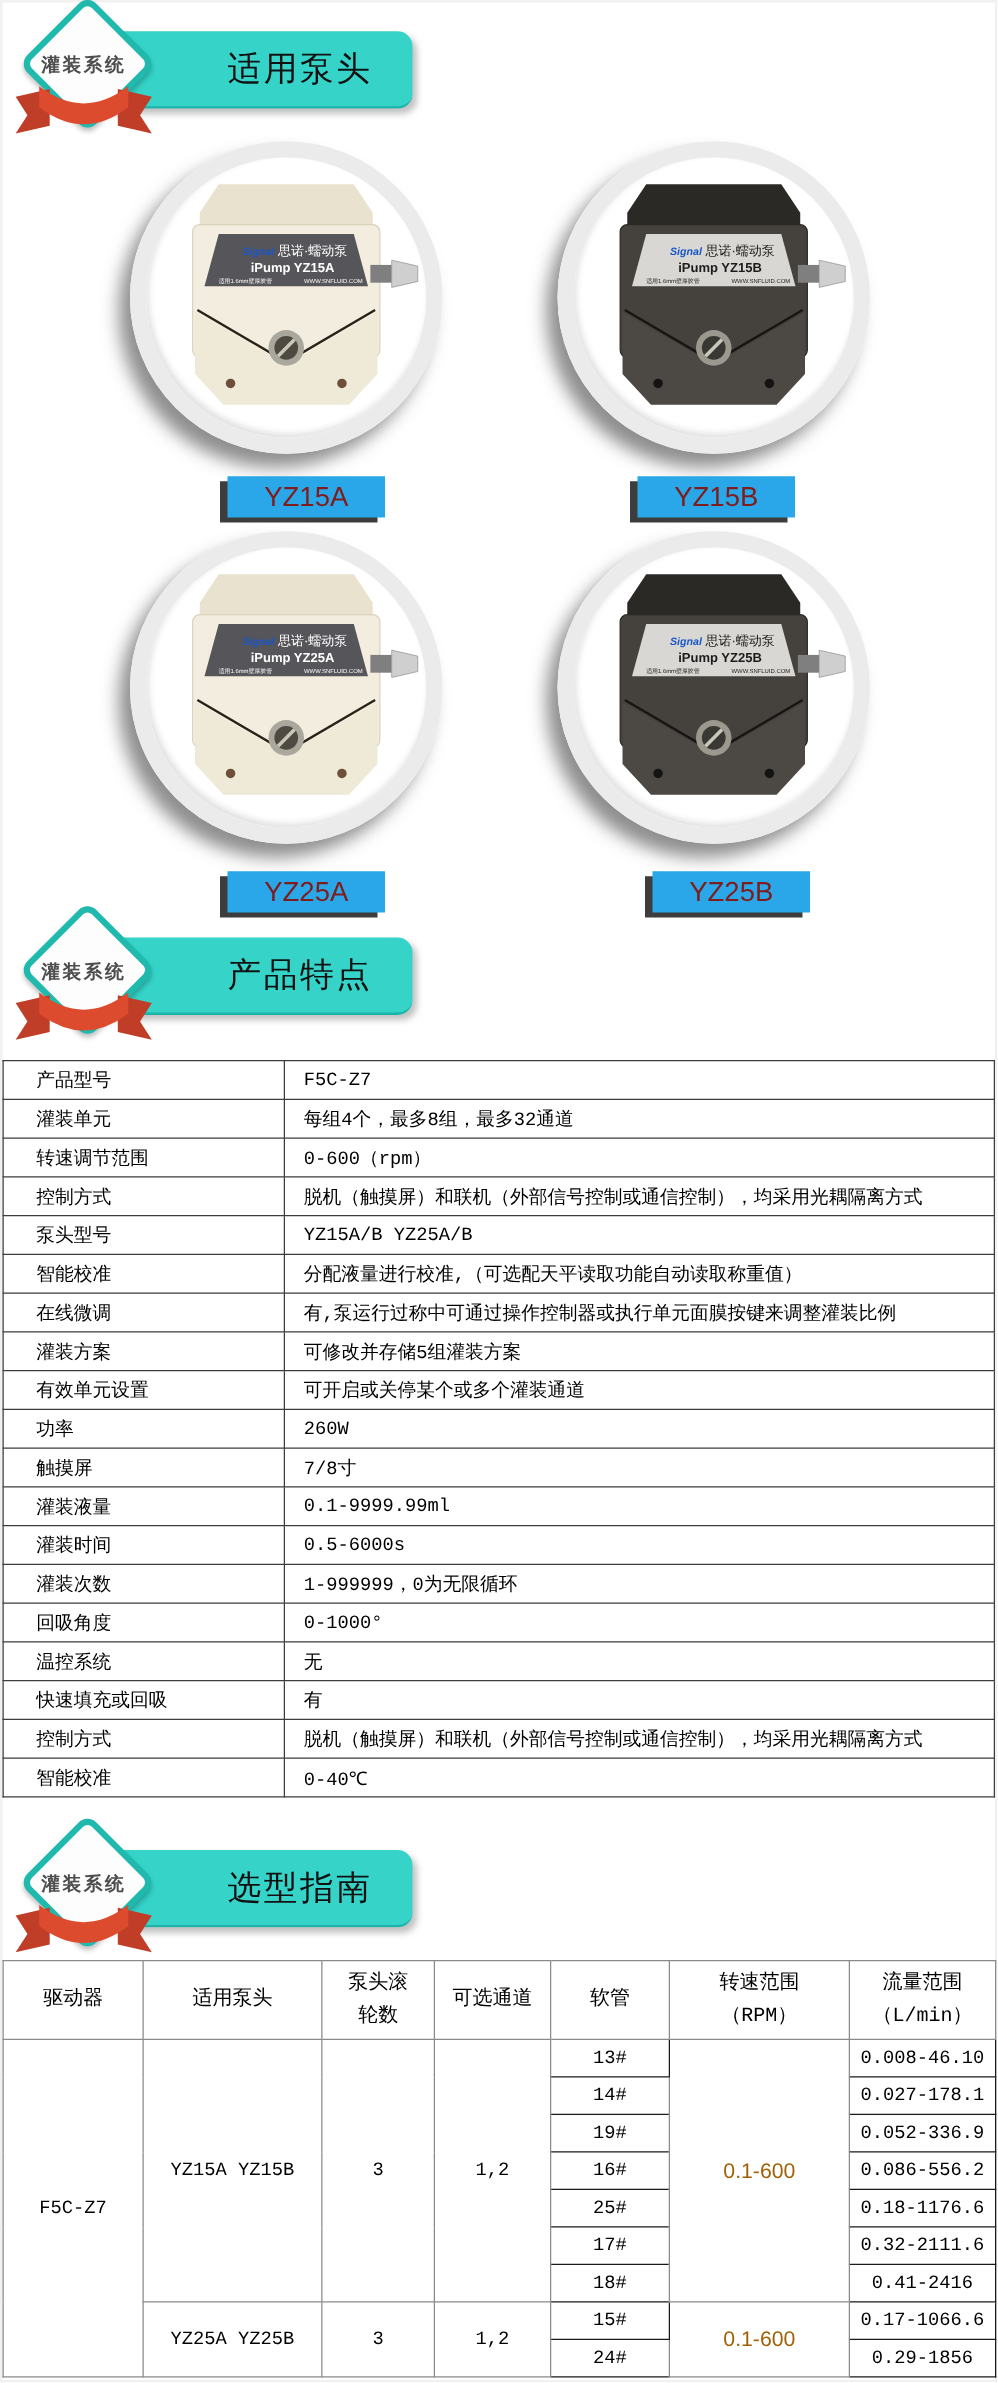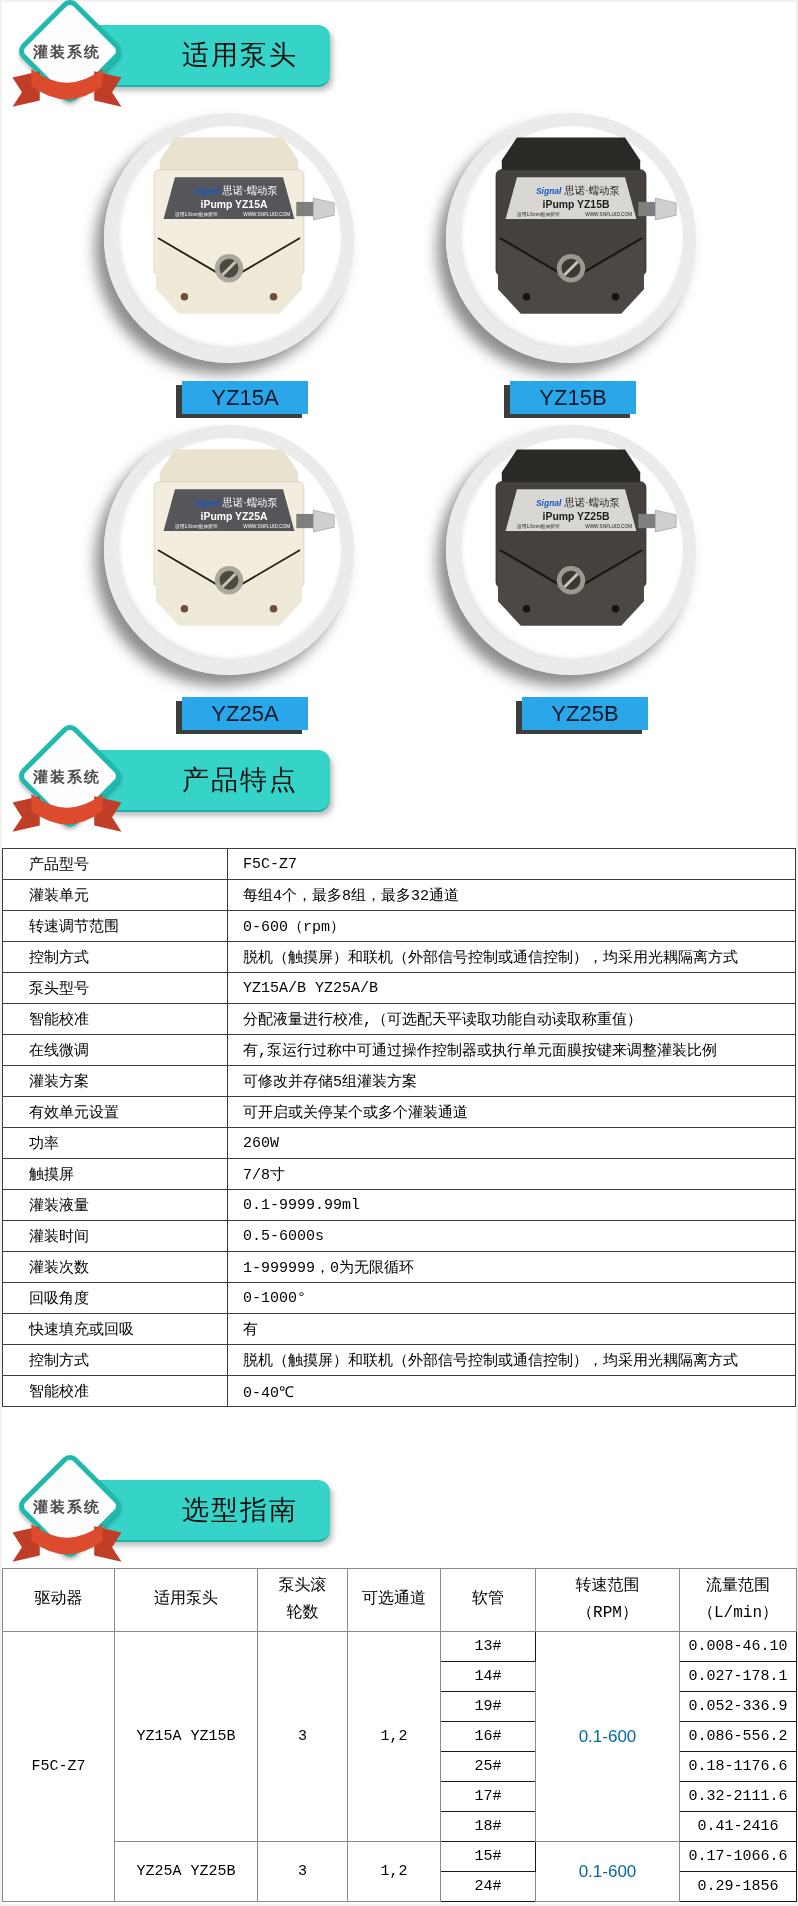--- a/index.html
+++ b/index.html
@@ -30,27 +30,27 @@
     font-size:15px;font-weight:bold;color:#4d4d4d;letter-spacing:2px;z-index:4;
   }
   .ribbon{position:absolute;left:-6px;top:60px;width:118px;height:44px;z-index:3;}
 
   
   .pump-cell{position:absolute;width:250px;height:250px;}
   .ring{
     position:absolute;inset:0;border-radius:50%;
     border:13px solid #ebebeb;box-sizing:border-box;
     box-shadow:-9px 11px 14px rgba(50,50,50,.55), inset 2px -3px 5px rgba(0,0,0,.12);
-    display:flex;align-items:flex-start;justify-content:center;text-decoration:underline;
+    display:flex;align-items:center;justify-content:center;text-decoration:underline;
   }
   .pump-svg{width:218px;height:204px;overflow:visible;}
   .pump-caption{
     position:absolute;width:126px;height:33px;background:#2aa7e8;
     display:flex;align-items:center;justify-content:center;
-    font-size:22px;color:#0f172a;box-shadow:-6px 4px 0 #3d3d3d;
+    font-size:22px;color:#7f1d1d;box-shadow:-6px 4px 0 #3d3d3d;
   }
   
   .pump-light .p-top{fill:#e8e2cf;}  .pump-dark .p-top{fill:#2b2926;}
   .pump-light .p-body{fill:#f2edde;stroke:#d9d2bd;} .pump-dark .p-body{fill:#45423d;stroke:#2a2825;}
   .pump-light .p-lower{fill:#efe9d8;} .pump-dark .p-lower{fill:#4c4944;}
   .pump-light .p-plate{fill:#56555a;} .pump-dark .p-plate{fill:#d8d7d3;}
   .pump-light .p-t1{fill:#ffffff;} .pump-dark .p-t1{fill:#1c1c1c;}
   .pump-light .p-vline{stroke:#2a2118;} .pump-dark .p-vline{stroke:#171513;}
   .pump-light .p-screw-o{fill:#aaa79c;} .pump-dark .p-screw-o{fill:#9b988f;}
   .pump-light .p-screw-i{fill:#4e4a42;} .pump-dark .p-screw-i{fill:#3a3833;}
@@ -74,21 +74,21 @@
   .sel-table{
     position:absolute;left:2px;top:1568px;width:794px;border-collapse:collapse;table-layout:fixed;
     font-family:"Liberation Mono","DejaVu Sans Mono",monospace;font-size:15px;text-align:center;
   }
   .sel-table th{
     border:1px solid #8a8a8a;height:62px;font-weight:normal;font-size:16px;
     white-space:pre-line;line-height:1.7;padding:0 6px;
   }
   .sel-table td{border:1px solid #8a8a8a;height:29px;padding:0;}
   .sel-table td.boxed{border:1px solid #1a1a1a;}
-  .sel-table td.speed{color:#0369a1;font-size:17px;font-family:"Liberation Sans",sans-serif;}
+  .sel-table td.speed{color:#a16207;font-size:17px;font-family:"Liberation Sans",sans-serif;}
 </style>
 </head>
 <body>
 
 <div class="page">
 
   <div class="section-header" style="top:7px;">
     <div class="banner">
       <span class="banner-title">适用泵头</span>
     </div>
@@ -274,20 +274,24 @@
         </tr>
       <tr>
           <td class="k">灌装次数</td>
           <td class="v">1-999999，0为无限循环</td>
         </tr>
       <tr>
           <td class="k">回吸角度</td>
           <td class="v">0-1000°</td>
         </tr>
       <tr>
+          <td class="k">温控系统</td>
+          <td class="v">无</td>
+        </tr>
+      <tr>
           <td class="k">快速填充或回吸</td>
           <td class="v">有</td>
         </tr>
       <tr>
           <td class="k">控制方式</td>
           <td class="v">脱机（触摸屏）和联机（外部信号控制或通信控制），均采用光耦隔离方式</td>
         </tr>
       <tr>
           <td class="k">智能校准</td>
           <td class="v">0-40℃</td>

